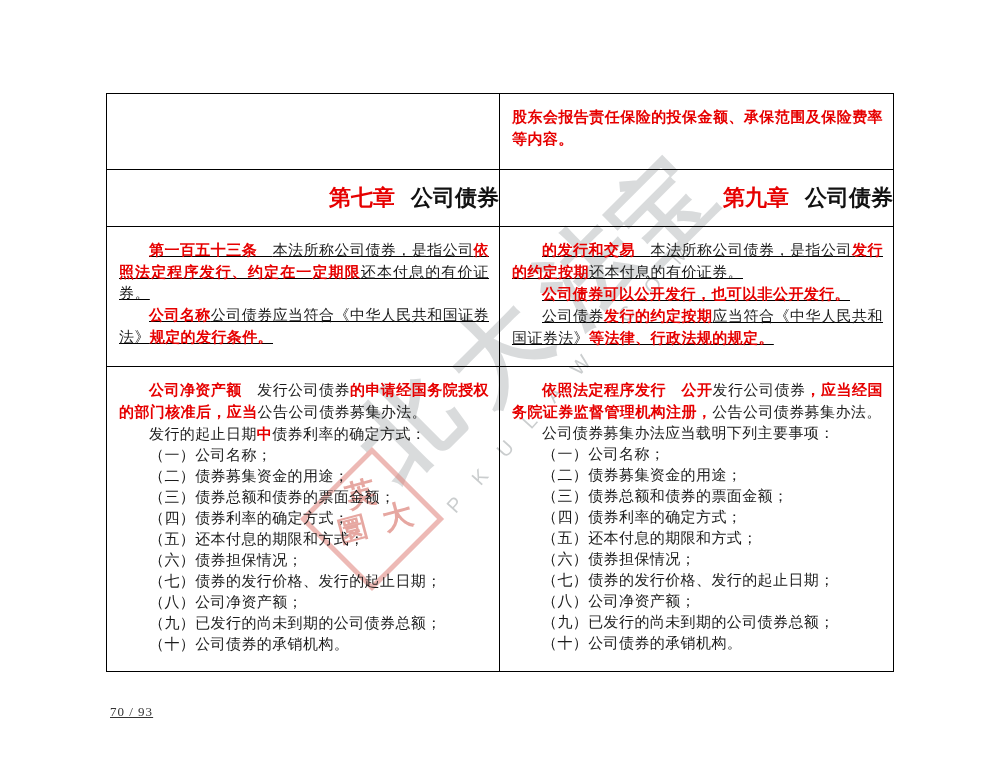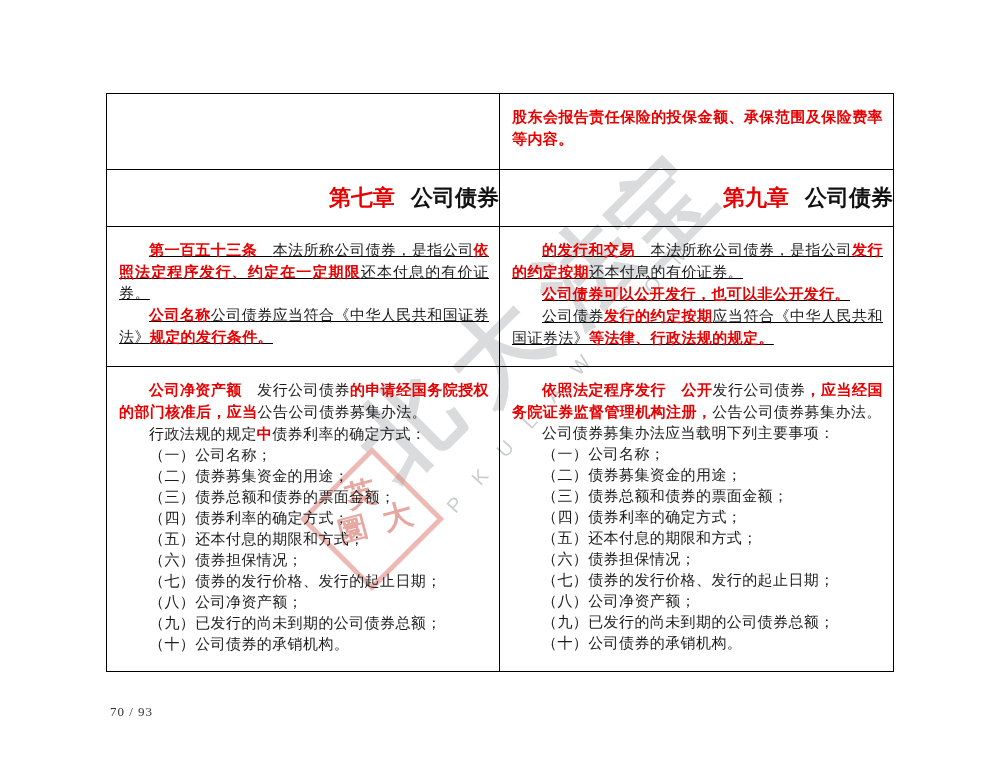--- a/index.html
+++ b/index.html
@@ -53,21 +53,21 @@
   .chapter-cell{
     text-align:right;vertical-align:middle !important;padding:0 !important;
     font-size:22px;font-weight:bold;
     font-family:"Liberation Sans","DejaVu Sans",sans-serif;
   }
   .chapter-num{color:#e60000;margin-right:16px;}
   .chapter-title{color:#111111;}
   
   .page-num{
     position:absolute;left:110px;top:704px;z-index:2;
-    font-size:13px;color:#333333;letter-spacing:1px;
+    font-size:13px;color:#333333;letter-spacing:1px;text-decoration:underline;
   }
 </style>
 </head>
 <body>
 
 <div class="page">
 
   <div class="watermark">
     <div class="wm-char" style="left:353px;top:373px;">北</div>
     <div class="wm-char" style="left:443px;top:297px;">大</div>
@@ -121,21 +121,21 @@
           <p><span class="red">公司债券可以公开发行，也可以非公开发行。</span></p>
           <p><span>公司债券</span><span class="red">发行的约定按期</span><span>应当符合《中华人民共和国证券法》</span><span class="red">等法律、行政法规的规定。</span></p>
         </div>
       </td>
     </tr>
 
     <tr style="height:300px;">
       <td>
         <div class="cell-text">
           <p><span class="red">公司净资产额　</span><span>发行公司债券</span><span class="red">的申请经国务院授权的部门核准后，应当</span><span>公告公司债券募集办法。</span></p>
-          <p><span>行政法规的规定</span><span class="red">中</span><span>债券利率的确定方式：</span></p>
+          <p><span>发行的起止日期</span><span class="red">中</span><span>债券利率的确定方式：</span></p>
           <p>（一）公司名称；</p>
           <p>（二）债券募集资金的用途；</p>
           <p>（三）债券总额和债券的票面金额；</p>
           <p>（四）债券利率的确定方式；</p>
           <p>（五）还本付息的期限和方式；</p>
           <p>（六）债券担保情况；</p>
           <p>（七）债券的发行价格、发行的起止日期；</p>
           <p>（八）公司净资产额；</p>
           <p>（九）已发行的尚未到期的公司债券总额；</p>
           <p>（十）公司债券的承销机构。</p>

